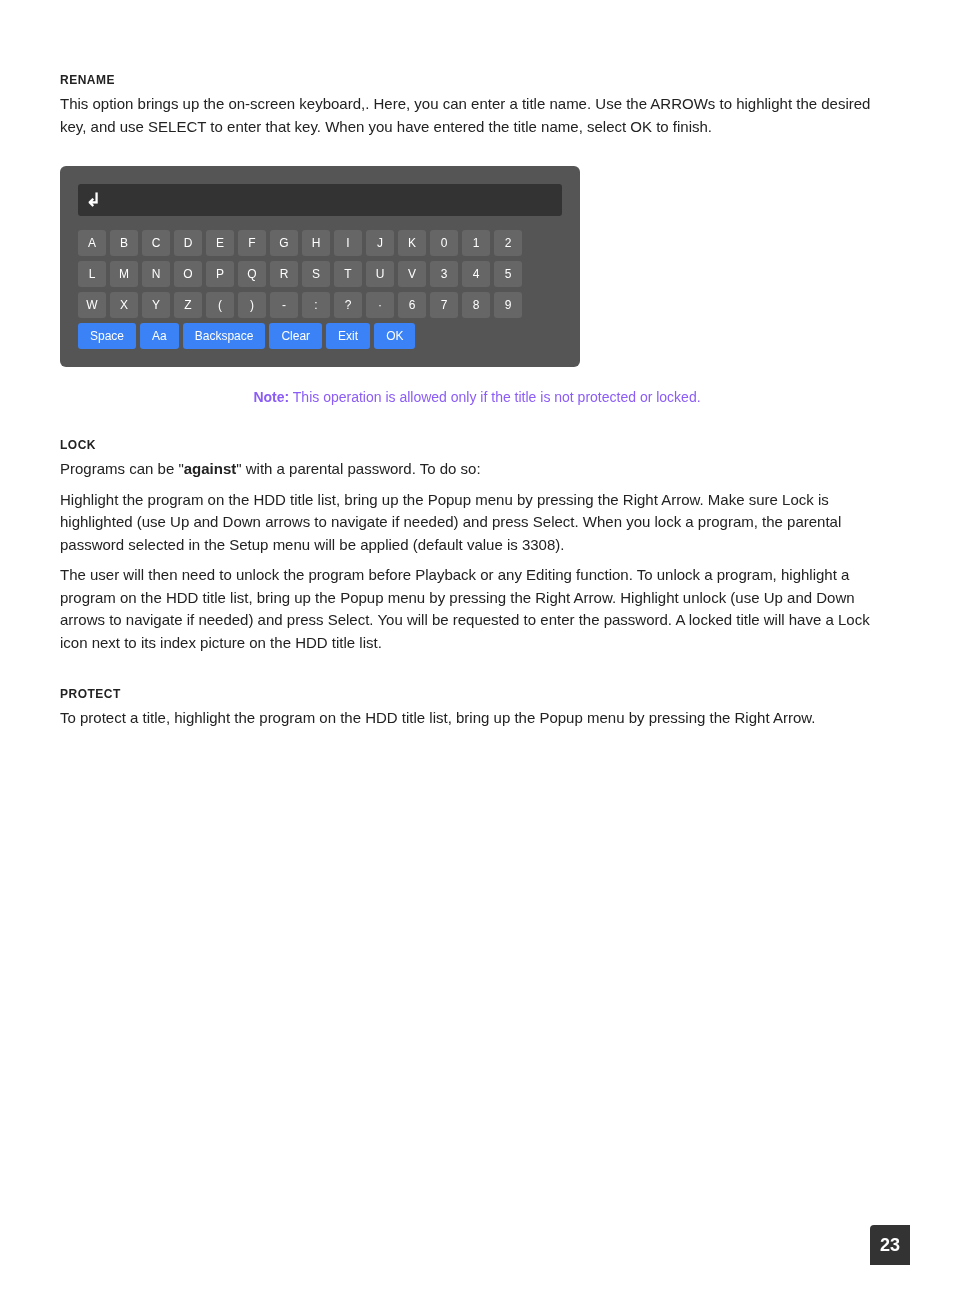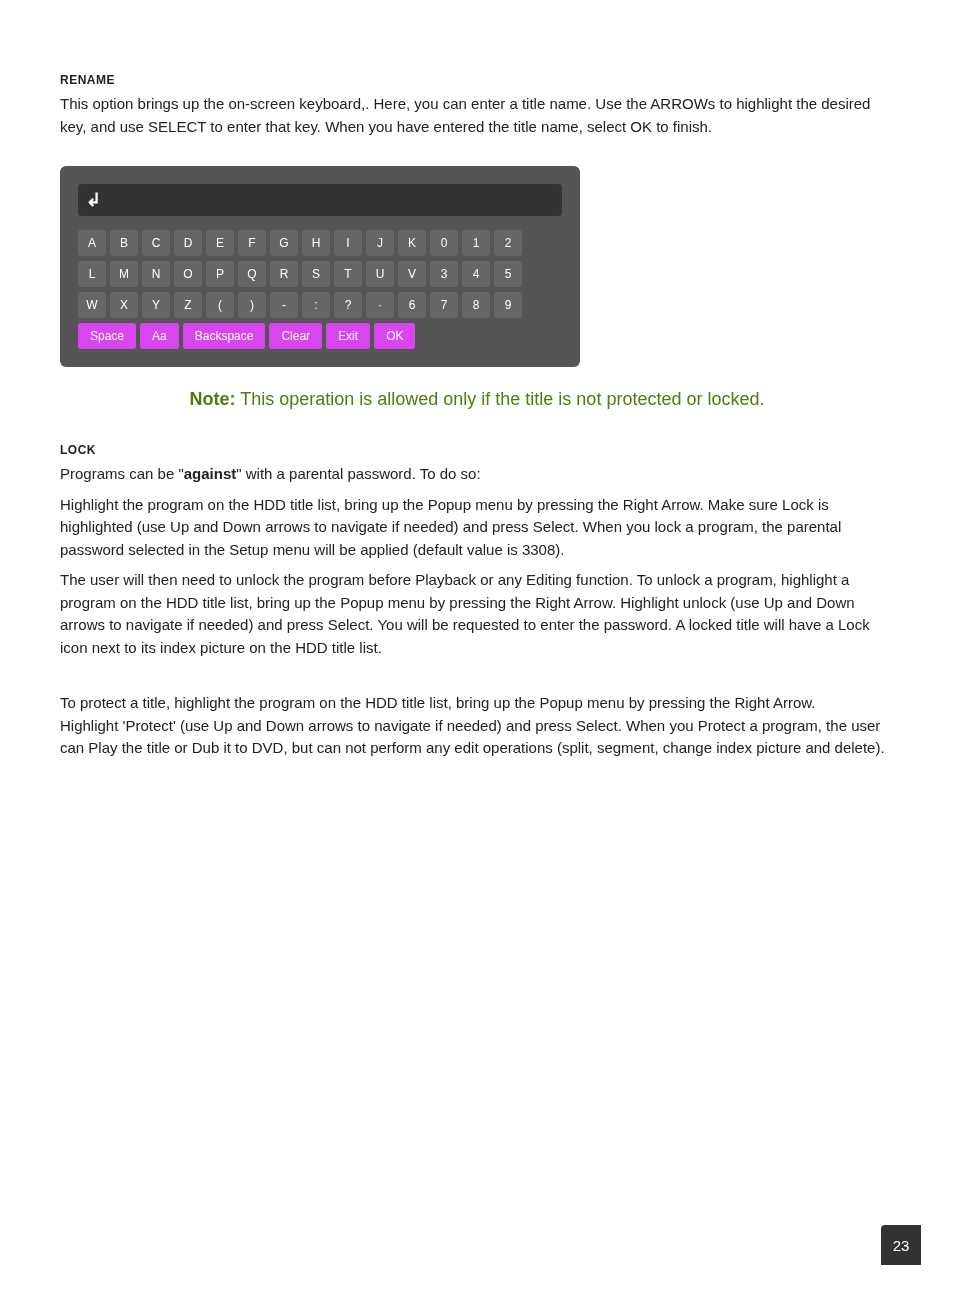--- a/index.html
+++ b/index.html
@@ -76,56 +76,56 @@
       align-items: center;
       justify-content: center;
       cursor: pointer;
       font-weight: normal;
     }
 
     .key-wide {
       width: auto;
       padding: 0 12px;
       height: 26px;
-      background: #d946ef;
+      background: #3b82f6;
       color: #fff;
       font-size: 12px;
       border-radius: 3px;
       display: flex;
       align-items: center;
       justify-content: center;
       cursor: pointer;
     }
 
     .note-text {
       text-align: center;
-      font-size: 18px;
+      font-size: 14px;
       margin: 10px 0 28px 0;
-      color: #4d7c0f;
+      color: #8b5cf6;
     }
 
     .note-text b {
       font-weight: bold;
     }
 
     .section-block {
       margin-bottom: 28px;
       margin-top: 33px;
     }
 
     b { font-weight: bold; }
 
     .page-number-corner {
       position: absolute;
       bottom: 30px;
-      right: 33px;
+      right: 44px;
       background: #333;
       color: #fff;
-      font-size: 15px;
-      font-weight: normal;
+      font-size: 18px;
+      font-weight: bold;
       width: 40px;
       height: 40px;
       display: flex;
       align-items: center;
       justify-content: center;
       border-radius: 4px 0 0 0;
     }
 
     .spacer { height: 8px; }
   </style>
@@ -212,17 +212,17 @@
 <div class="section-block">
   <div class="section-title">LOCK</div>
   <div class="body-text">Programs can be "<b>against</b>" with a parental password. To do so:</div>
   <div class="spacer"></div>
   <div class="body-text">Highlight the program on the HDD title list, bring up the Popup menu by pressing the Right Arrow. Make sure Lock is highlighted (use Up and Down arrows to navigate if needed) and press Select. When you lock a program, the parental password selected in the Setup menu will be applied (default value is 3308).</div>
   <div class="spacer"></div>
   <div class="body-text">The user will then need to unlock the program before Playback or any Editing function. To unlock a program, highlight a program on the HDD title list, bring up the Popup menu by pressing the Right Arrow. Highlight unlock (use Up and Down arrows to navigate if needed) and press Select. You will be requested to enter the password. A locked title will have a Lock icon next to its index picture on the HDD title list.</div>
 </div>
 
 <div class="section-block">
+  <div class="section-title">PROTECT</div>
   <div class="body-text">To protect a title, highlight the program on the HDD title list, bring up the Popup menu by pressing the Right Arrow.</div>
-  <div class="body-text">Highlight 'Protect' (use Up and Down arrows to navigate if needed) and press Select. When you Protect a program, the user can Play the title or Dub it to DVD, but can not perform any edit operations (split, segment, change index picture and delete).</div>
 </div>
 
 <div class="page-number-corner">23</div>
 
 </body></html>

